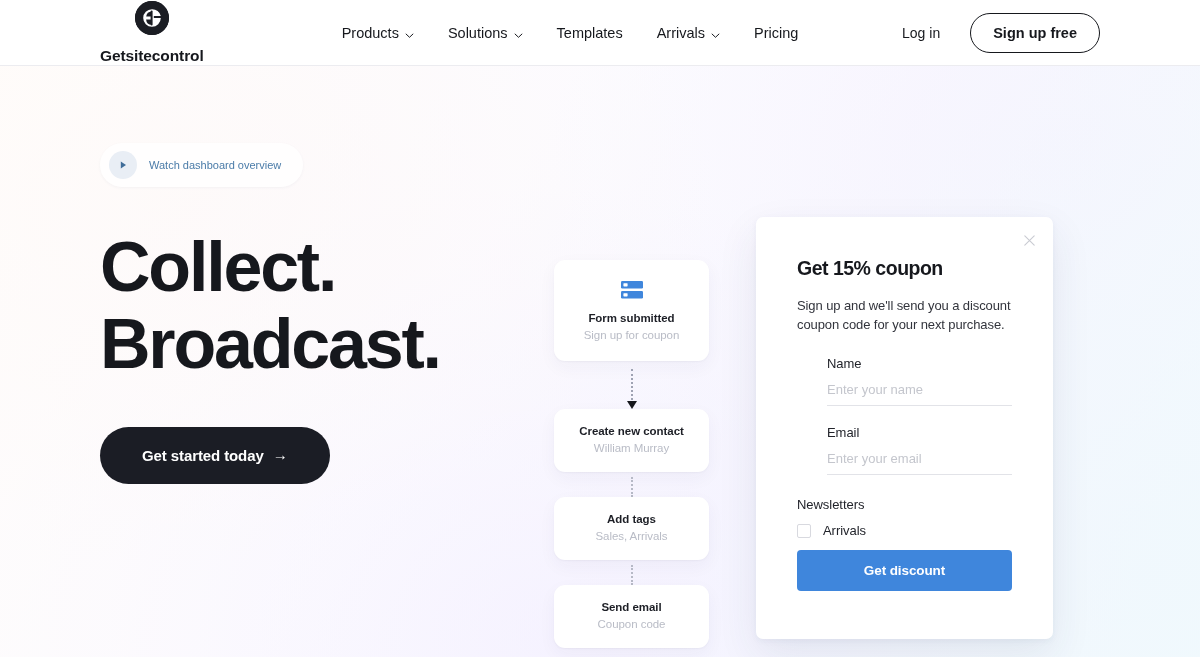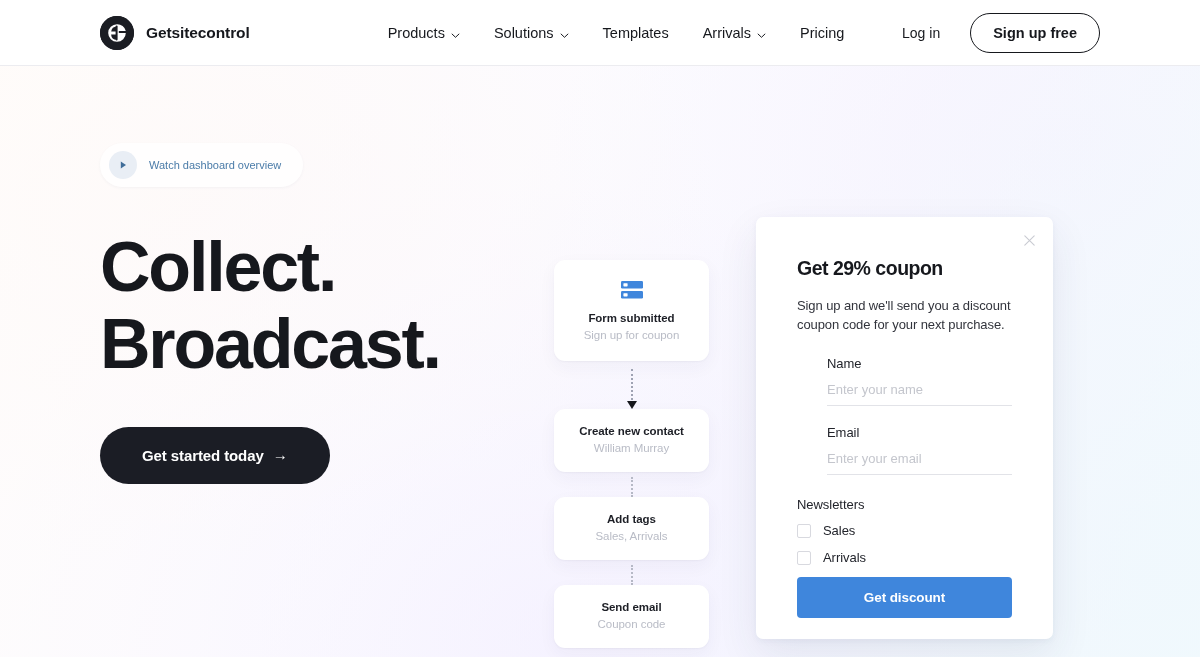--- a/index.html
+++ b/index.html
@@ -36,20 +36,21 @@
     align-items: center;
     padding: 0 100px;
   }
 
   .brand {
     display: flex;
     align-items: center;
     gap: 12px;
     text-decoration: none;
     color: #16181d;
+    flex-direction: column;
   }
 
   .brand-mark {
     width: 34px;
     height: 34px;
     border-radius: 50%;
     background: #1b1d23;
     position: relative;
     flex: none;
     display: block;
@@ -519,39 +520,35 @@
     </div>
 
     <div class="popup">
 
       <span class="popup-close">
         <svg width="11" height="11" viewBox="0 0 11 11">
           <path d="M0.8 0.8L10.2 10.2M10.2 0.8L0.8 10.2" stroke="#c9cbd2" stroke-width="1.1" stroke-linecap="round"></path>
         </svg>
       </span>
 
-      <div class="popup-title">Get 29% coupon</div>
+      <div class="popup-title">Get 15% coupon</div>
       <div class="popup-desc">Sign up and we'll send you a discount coupon code for your next purchase.</div>
 
       <div class="field">
         <div class="field-label">Name</div>
         <input class="field-input" type="text" placeholder="Enter your name" style="">
       </div>
 
       <div class="field">
         <div class="field-label">Email</div>
         <input class="field-input" type="text" placeholder="Enter your email" style="">
       </div>
 
       <div class="group-label">Newsletters</div>
 
-      <div class="check-row">
-        <span class="checkbox"></span>
-        <span class="check-label">Sales</span>
-      </div>
 
       <div class="check-row">
         <span class="checkbox"></span>
         <span class="check-label">Arrivals</span>
       </div>
 
       <button class="submit-btn">Get discount</button>
     </div>
 
   </section>

